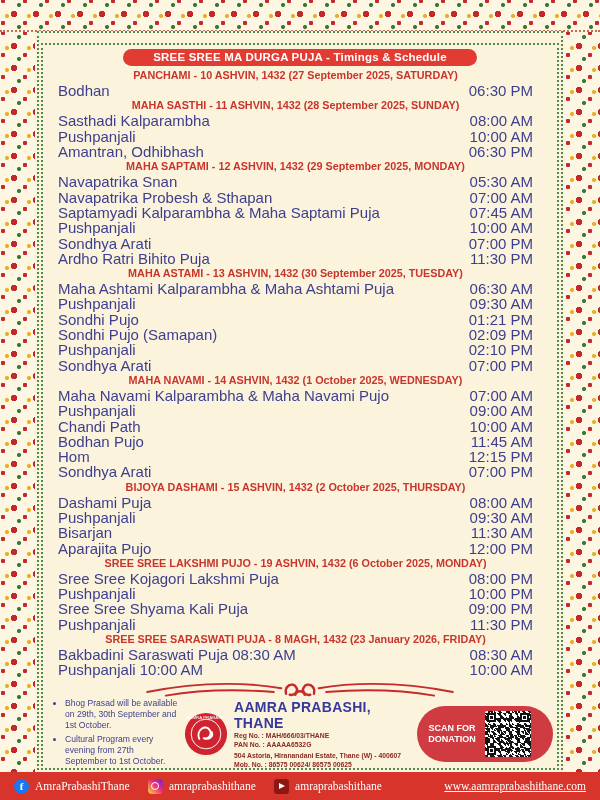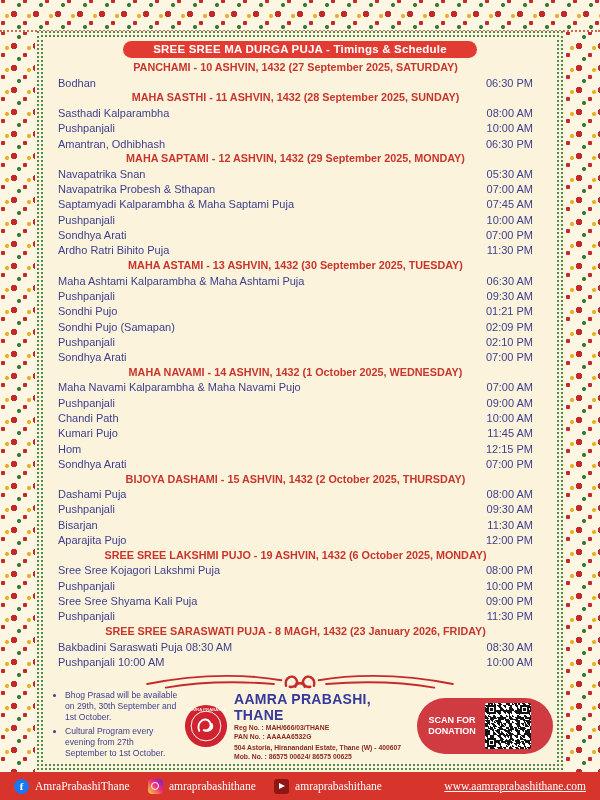--- a/index.html
+++ b/index.html
@@ -16,31 +16,31 @@
     background-size:22px 22px,22px 22px,22px 22px,22px 22px;
     background-position:3px 3px,14px 12px,8px 16px,18px 5px;}
   .orn-top{top:0;left:0;right:0;height:30px;border-bottom:2px dotted #c96a52;}
   .orn-left{top:32px;bottom:28px;left:0;width:35px;}
   .orn-right{top:32px;bottom:28px;right:0;width:35px;}
 
   
   .frame{position:absolute;top:31px;left:37px;right:37px;bottom:30px;
     border:2px dotted #4e8b4e;padding:2px;box-sizing:border-box;background:#fbf3dc;}
   .frame-inner{border:2px dotted #4e8b4e;height:100%;box-sizing:border-box;
-    display:flex;flex-direction:column;padding:3px 0 0 0;}
+    display:flex;flex-direction:column;padding:3px 0 0 0;margin-top:8px;}
 
   .title-band{margin:1px auto 2px auto;background:#e23b32;color:#fff;
     font-size:11.5px;font-weight:bold;padding:2px 30px 3px 30px;border-radius:10px;
     width:fit-content;letter-spacing:.2px;}
 
   .schedule{padding:0 24px 0 15px;}
   .sec-header{height:15px;line-height:15px;text-align:center;color:#c9352c;
     font-weight:bold;font-size:10.8px;white-space:nowrap;}
   .row{height:15.3px;display:flex;align-items:center;justify-content:space-between;
-    color:#3d3f8e;font-size:11px;}
+    color:#3d3f8e;font-size:15px;}
   .row .time{text-align:right;white-space:nowrap;}
   .row .lbl{white-space:nowrap;}
 
   .flourish{display:block;margin:0 auto;}
 
   .footer{display:flex;align-items:center;gap:5px;padding:0 4px 2px 10px;justify-content:space-between;}
   .notes{margin:0;padding:0 0 0 12px;width:168px;color:#3d3f8e;font-size:8.6px;line-height:11px;}
   .notes li{margin:0 0 3px 0;}
   .logo{flex:none;width:46px;height:46px;}
   .org{width:178px;flex:none;}
@@ -166,21 +166,21 @@
           </div>
           <div class="row">
             <span class="lbl">Pushpanjali</span>
             <span class="time">09:00 AM</span>
           </div>
           <div class="row">
             <span class="lbl">Chandi Path</span>
             <span class="time">10:00 AM</span>
           </div>
           <div class="row">
-            <span class="lbl">Kumari Pujo</span>
+            <span class="lbl">Bodhan Pujo</span>
             <span class="time">11:45 AM</span>
           </div>
           <div class="row">
             <span class="lbl">Hom</span>
             <span class="time">12:15 PM</span>
           </div>
           <div class="row">
             <span class="lbl">Sondhya Arati</span>
             <span class="time">07:00 PM</span>
           </div>

